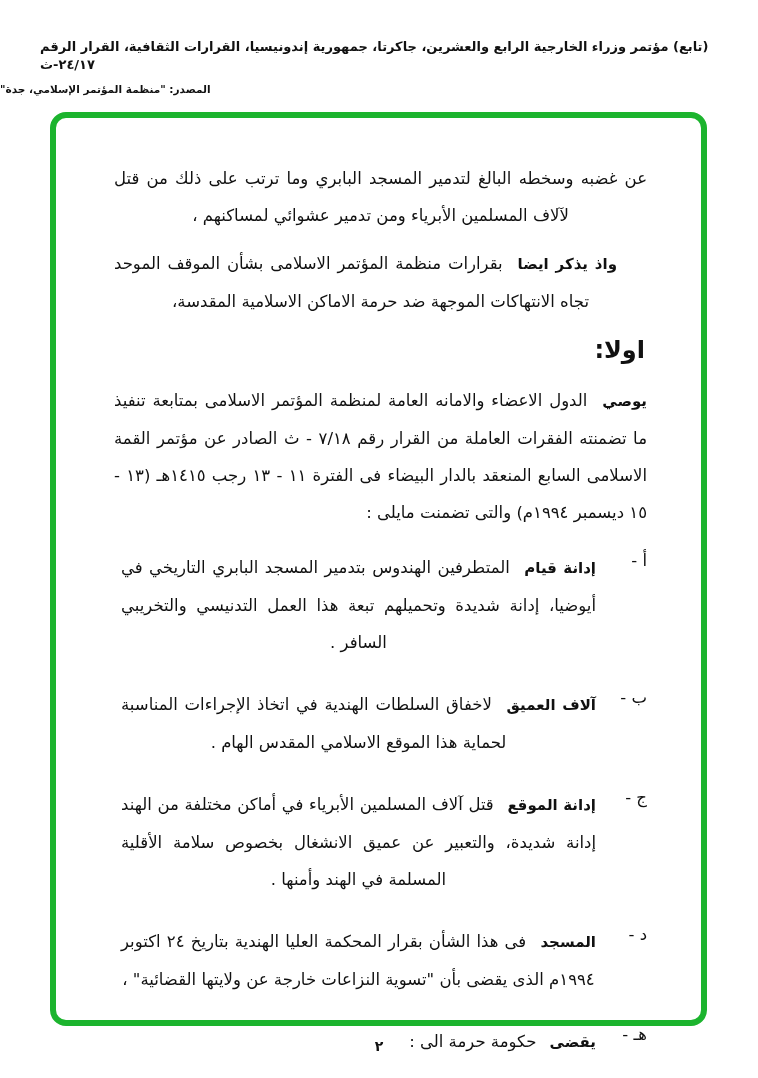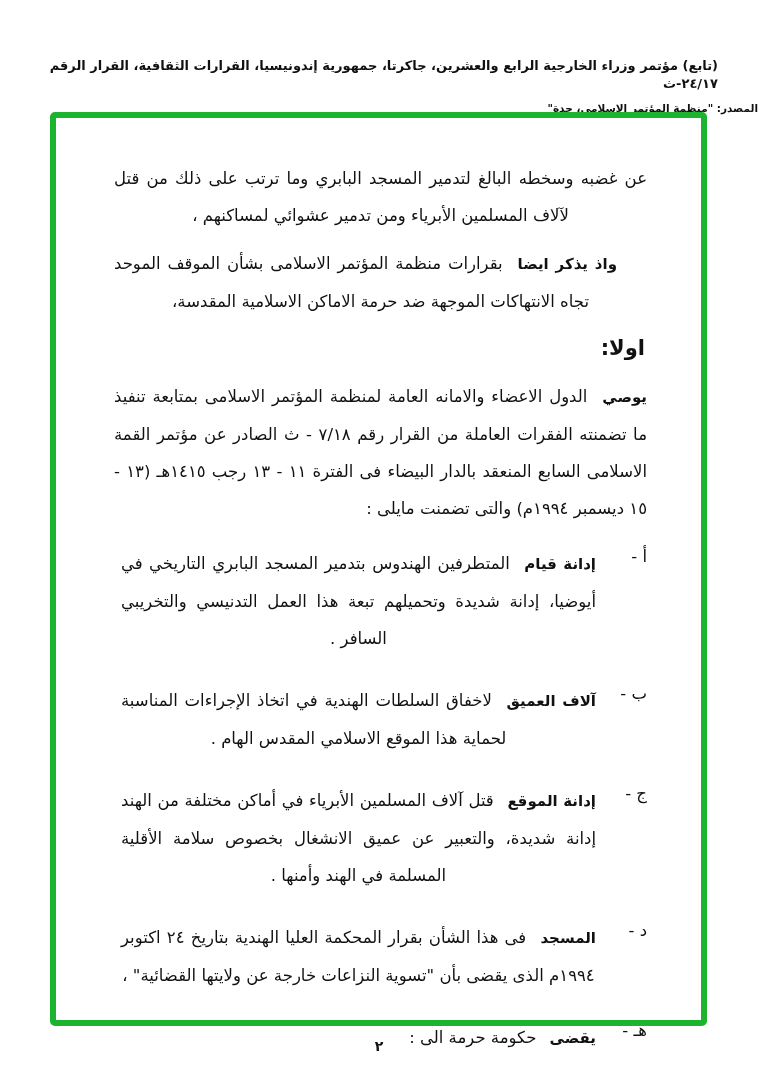--- a/index.html
+++ b/index.html
@@ -16,22 +16,22 @@
     overflow: hidden;
   }
   .sheet {
     position: relative;
     width: 758px;
     height: 1078px;
     direction: rtl;
   }
   
   .doc-header {
-    padding-top: 57px;
-    text-align: right;
+    padding-top: 38px;
+    text-align: left;
   }
   .hdr-title {
     font-size: 13px;
     font-weight: bold;
     letter-spacing: 0;
     line-height: 18px;
     padding: 0 40px;
   }
   .hdr-source {
     font-size: 10.5px;
@@ -40,40 +40,40 @@
   }
   
   .green-box {
     position: absolute;
     left: 50px;
     top: 112px;
     width: 657px;
     height: 914px;
     box-sizing: border-box;
     border: 6px solid #1cb42e;
-    border-radius: 5px;
+    border-radius: 16px;
     padding: 42px 54px 0 58px;
   }
   
   .para {
     margin: 0 0 11px 0;
     font-size: 16.5px;
     line-height: 37px;
     text-align: justify;
     text-align-last: right;
   }
   .center-last { text-align-last: center; }
   .indent { text-indent: 30px; }
   .lead {
     font-weight: bold;
     font-size: 15px;
     margin-left: 8px;
   }
   .sec-heading {
-    font-size: 21px;
+    font-size: 24px;
     font-weight: bold;
     margin: 16px 2px 18px 0;
   }
   
   .items { margin-top: 8px; }
   .item {
     display: flex;
     margin-bottom: 11px;
   }
   .item-marker {

